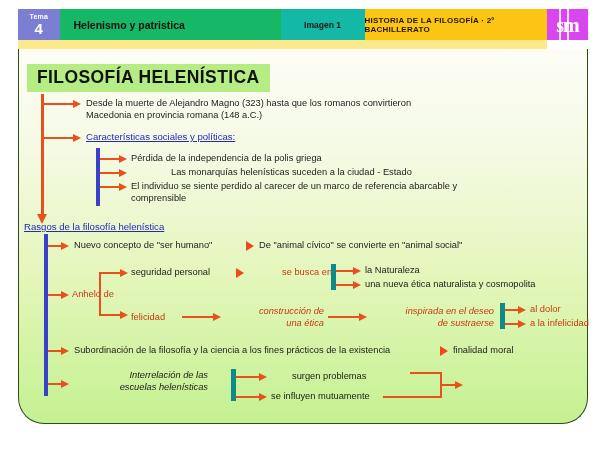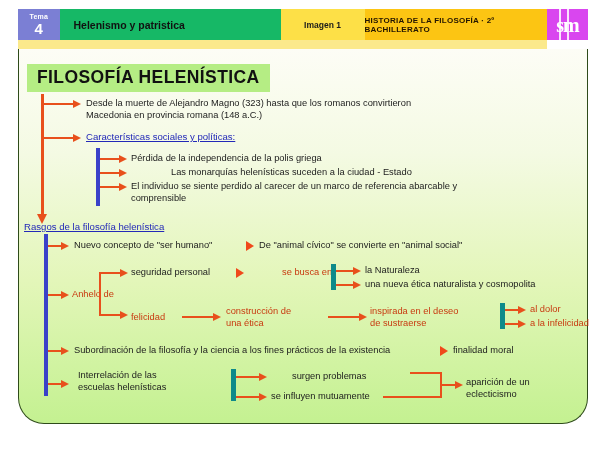--- a/index.html
+++ b/index.html
@@ -10,21 +10,21 @@
   #root{position:relative;width:600px;height:450px;}
 
   
   .hdr{position:absolute;left:18px;top:9px;width:570px;height:31px;display:flex;}
   .hdr-tema{width:45px;background:#7b7fd4;color:#ffffff;display:flex;flex-direction:column;
     align-items:center;justify-content:center;line-height:1;}
   .hdr-tema .t{font-size:7px;font-weight:bold;letter-spacing:.2px;margin-bottom:1px;}
   .hdr-tema .n{font-size:15px;font-weight:bold;}
   .hdr-title{flex:0 0 221px;background:#16b866;color:#111111;display:flex;align-items:center;
     padding-left:14px;font-size:10.5px;font-weight:bold;box-sizing:border-box;}
-  .hdr-img{flex:0 0 84px;background:#fde047;color:#1a1a1a;display:flex;align-items:center;
+  .hdr-img{flex:0 0 84px;background:#14b8a6;color:#1a1a1a;display:flex;align-items:center;
     justify-content:center;font-size:8.5px;font-weight:bold;}
   .hdr-course{flex:1 1 auto;background:#fcc513;color:#231500;display:flex;align-items:center;
     justify-content:center;font-size:8px;font-weight:bold;letter-spacing:.25px;}
   .hdr-sm{flex:0 0 41px;background:#d946ef;color:#ffffff;position:relative;
     display:flex;align-items:center;justify-content:center;}
   .hdr-sm .smtxt{font-family:"Liberation Serif","DejaVu Serif",serif;font-size:20px;
     font-weight:bold;line-height:1;letter-spacing:-1px;}
   .hdr-sm .bar1{position:absolute;left:12px;top:0;width:1.5px;height:100%;background:#ffffff;opacity:.85;}
   .hdr-sm .bar2{position:absolute;left:20px;top:0;width:1.5px;height:100%;background:#ffffff;opacity:.85;}
   .hdr-yellow{position:absolute;left:18px;top:40px;width:529px;height:9px;background:#fbe98b;}
@@ -36,21 +36,21 @@
     border-bottom-left-radius:26px;border-bottom-right-radius:26px;box-sizing:border-box;}
 
   
   .bigtitle{position:absolute;left:27px;top:64px;padding:3px 10px 4px 10px;
     background:#b5ed84;color:#111111;font-size:17.5px;font-weight:bold;letter-spacing:.4px;}
 
   
   .tx{position:absolute;font-size:9.3px;color:#1c1c1c;line-height:12.4px;white-space:pre-line;}
   .tx-blue{position:absolute;font-size:9.6px;color:#2329b8;text-decoration:underline;line-height:12px;}
   .tx-red{position:absolute;font-size:9.3px;color:#c83a10;line-height:12.4px;white-space:pre-line;}
-  .tx-c{text-align:left;}
+  .tx-c{text-align:right;font-style:italic;}
 
   
   .vline{position:absolute;background:#e8501c;}
   .hline{position:absolute;background:#e8501c;height:2px;}
   .arrowR{position:absolute;width:0;height:0;border-top:4.5px solid transparent;
     border-bottom:4.5px solid transparent;border-left:8px solid #e8501c;}
   .arrowD{position:absolute;width:0;height:0;border-left:5.5px solid transparent;
     border-right:5.5px solid transparent;border-top:10px solid #e8501c;}
   .bluebar{position:absolute;width:4px;background:#3a41c9;}
   .tealbar{position:absolute;width:5px;background:#0e8a8a;}
@@ -175,16 +175,14 @@
   <div class="tx" style="left:292px;top:370px;">surgen problemas</div>
   <div class="hline" style="left:236px;top:396px;width:24px;"></div>
   <div class="arrowR" style="left:259px;top:393px;"></div>
   <div class="tx" style="left:271px;top:390px;">se influyen mutuamente</div>
 
   <div class="hline" style="left:410px;top:372px;width:32px;"></div>
   <div class="hline" style="left:383px;top:396px;width:59px;"></div>
   <div class="vline" style="left:440px;top:372px;width:2px;height:24px;"></div>
   <div class="hline" style="left:440px;top:384px;width:16px;"></div>
   <div class="arrowR" style="left:455px;top:381px;"></div>
-  <div class="tx tx-c" style="left:466px;top:376px;width:112px;">aparición de un
-eclecticismo</div>
 
 </div>
 
 </body></html>

